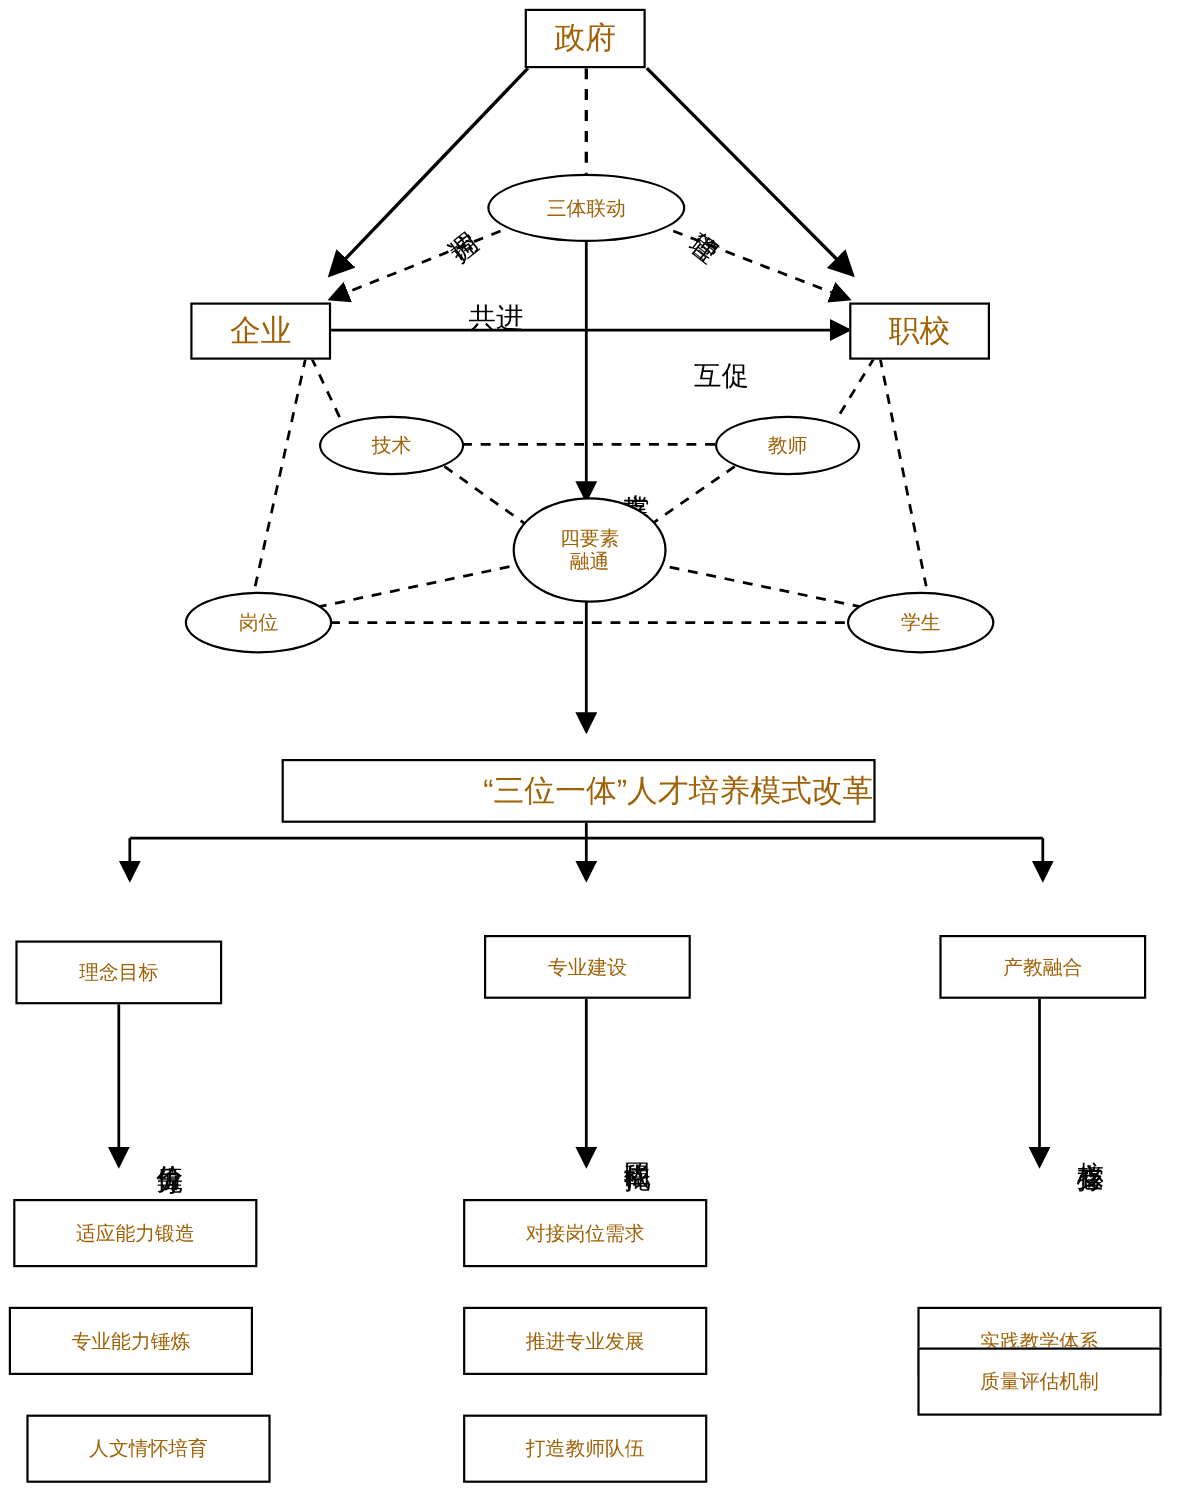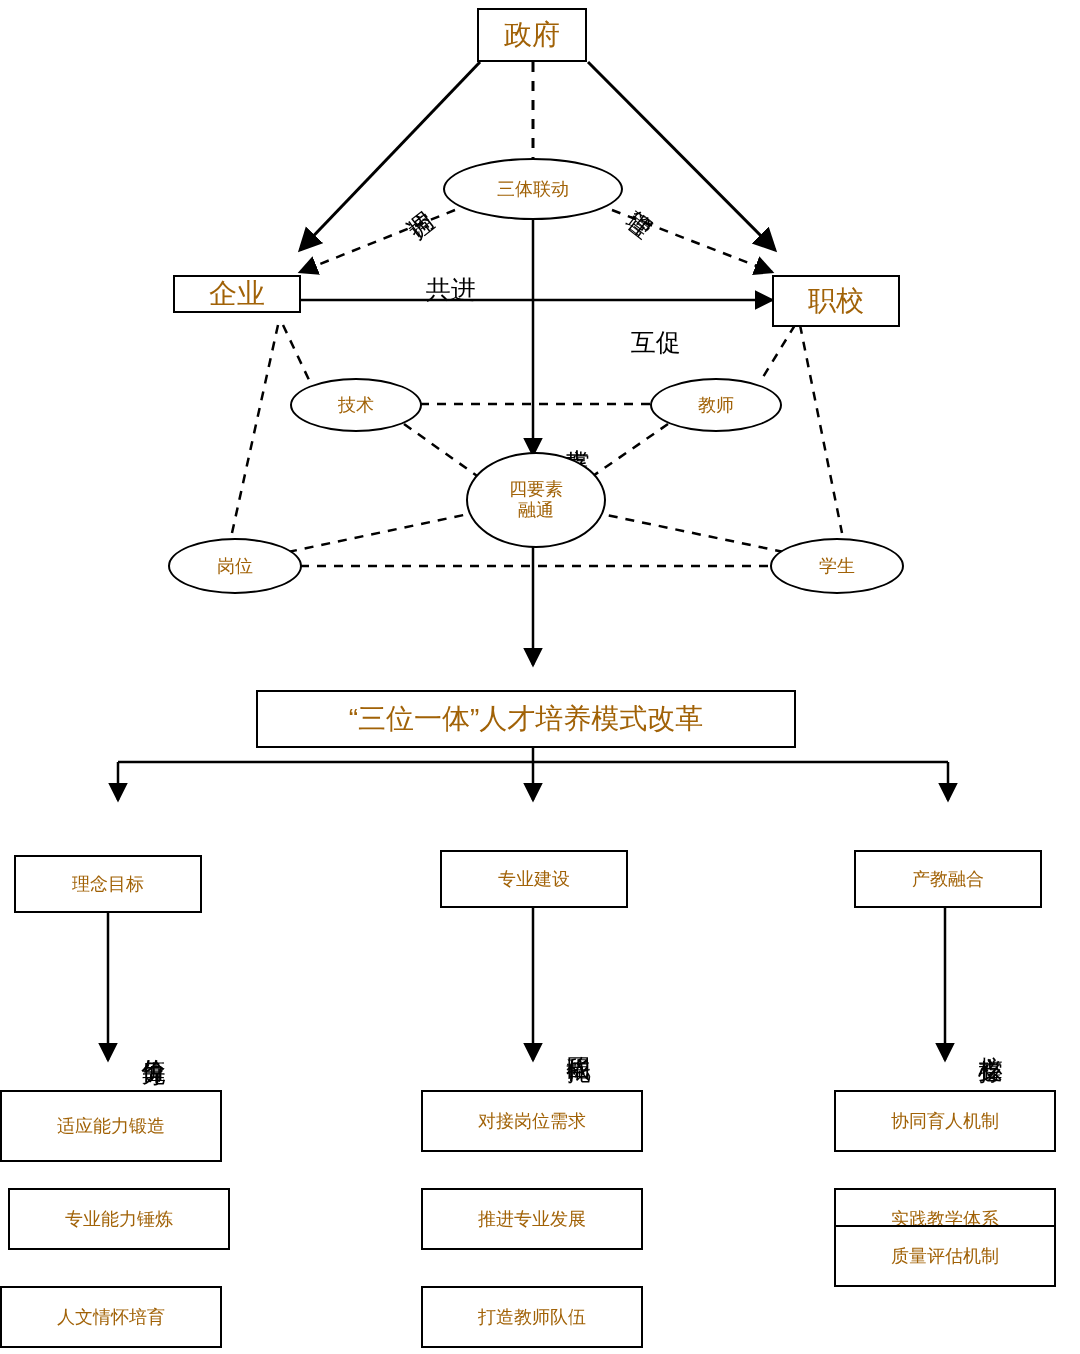--- a/index.html
+++ b/index.html
@@ -135,21 +135,21 @@
     <span>调控</span>
   </div>
   <div class="label f24 vert rot-r" style="left:655px; top:100px;">
     <span>管理</span>
   </div>
 
   <div class="node ellipse f26" style="left:443px; top:158px; width:180px; height:62px;">
     <span>三体联动</span>
   </div>
 
-  <div class="node rect f28" style="left:173px; top:275px; width:128px; height:38px;">
+  <div class="node rect f28" style="left:173px; top:275px; width:128px; height:52px;">
     <span>企业</span>
   </div>
   <div class="node rect f28" style="left:772px; top:275px; width:128px; height:52px;">
     <span>职校</span>
   </div>
 
   <div class="label f25" style="left:398px; top:250px;">
     <span>共进</span>
   </div>
   <div class="label f25" style="left:603px; top:303px;">
@@ -174,37 +174,37 @@
 
   <div class="node ellipse f26" style="left:466px; top:452px; width:140px; height:96px; white-space:pre-line;">
     <span>四要素
 融通</span>
   </div>
 
   <div class="label f24 vert" style="left:540px; top:588px;">
     <span>支撑</span>
   </div>
 
-  <div class="node rect f28" style="left:256px; top:690px; width:540px; height:58px;">
+  <div class="node rect f28" style="left:256px; top:690px; width:540px; height:58px;justify-content:flex-end;">
     <span>“三位一体”人才培养模式改革</span>
   </div>
 
   <div class="node rect f26" style="left:14px; top:855px; width:188px; height:58px;">
     <span>理念目标</span>
   </div>
   <div class="label f24 vert" style="left:116px; top:928px;">
     <span>价值先导</span>
   </div>
-  <div class="node rect f26" style="left:0; top:1090px; width:222px; height:72px;">
+  <div class="node rect f26" style="left:12px; top:1090px; width:222px; height:62px;">
     <span>适应能力锻造</span>
   </div>
   <div class="node rect f26" style="left:8px; top:1188px; width:222px; height:62px;">
     <span>专业能力锤炼</span>
   </div>
-  <div class="node rect f26" style="left:0; top:1286px; width:222px; height:62px;">
+  <div class="node rect f26" style="left:24px; top:1286px; width:222px; height:62px;">
     <span>人文情怀培育</span>
   </div>
 
   <div class="node rect f26" style="left:440px; top:850px; width:188px; height:58px;">
     <span>专业建设</span>
   </div>
   <div class="label f24 vert" style="left:541px; top:925px;">
     <span>稳固依托</span>
   </div>
   <div class="node rect f26" style="left:421px; top:1188px; width:222px; height:62px;">
@@ -216,23 +216,20 @@
   <div class="node rect f26" style="left:421px; top:1286px; width:222px; height:62px;">
     <span>打造教师队伍</span>
   </div>
 
   <div class="node rect f26" style="left:854px; top:850px; width:188px; height:58px;">
     <span>产教融合</span>
   </div>
   <div class="label f24 vert" style="left:953px; top:925px;">
     <span>核心支撑</span>
   </div>
-  <div class="node rect f26" style="left:834px; top:1090px; width:222px; height:62px;">
-    <span>协同育人机制</span>
-  </div>
   <div class="node rect f26" style="left:834px; top:1188px; width:222px; height:62px;">
     <span>实践教学体系</span>
   </div>
   <div class="node rect f26" style="left:834px; top:1225px; width:222px; height:62px;">
     <span>质量评估机制</span>
   </div>
 
 </div>
 
 </body></html>

